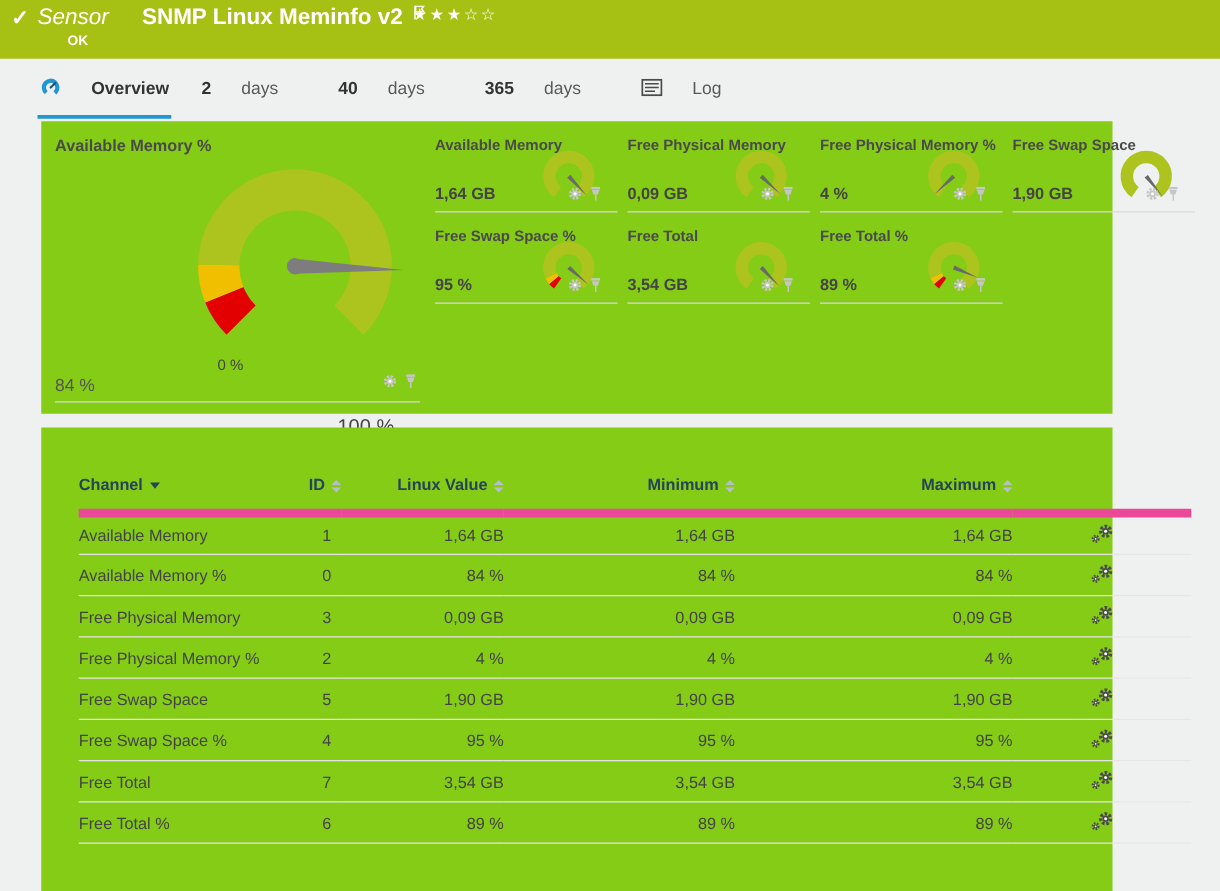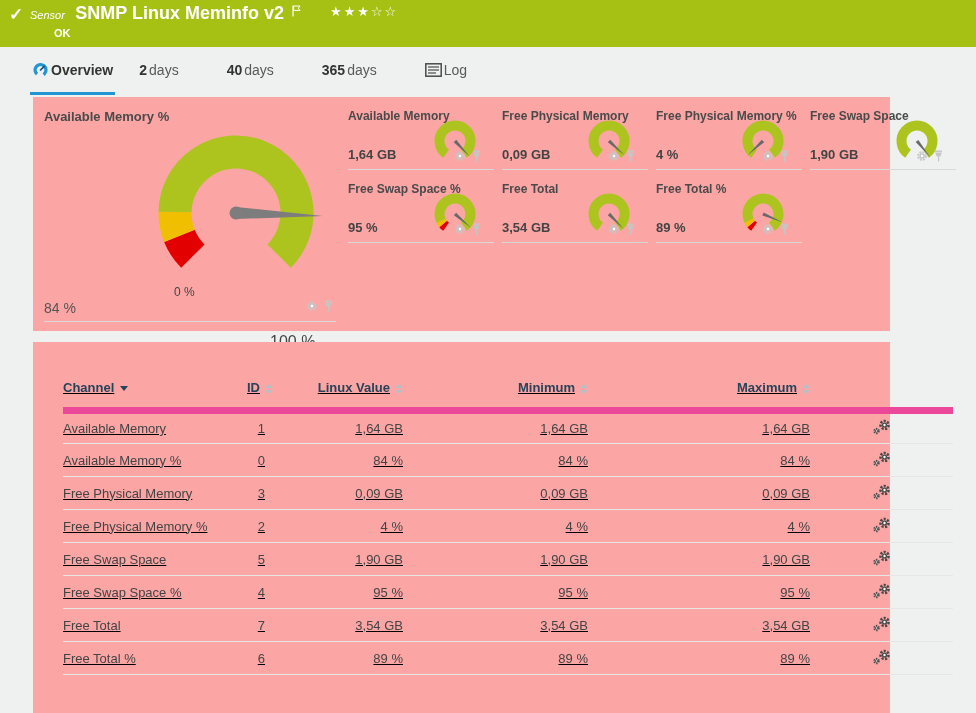--- a/index.html
+++ b/index.html
@@ -11,35 +11,35 @@
     --table-header-text:#26435a;
   }
   *{margin:0;padding:0;box-sizing:border-box;}
   html,body{width:976px;height:713px;overflow:hidden;}
   body{background:#eff0f0;font-family:"Liberation Sans",sans-serif;position:relative;}
 
   
   .top-header{position:absolute;left:0;top:0;width:976px;height:47px;background:var(--ok-green);color:#fff;}
   .hdr-check{position:absolute;left:9px;top:4px;font-size:17px;font-weight:bold;}
   .hdr-line{position:absolute;left:30px;top:3px;white-space:nowrap;}
-  .hdr-type{font-style:italic;font-size:11px;}
-  .hdr-title{font-size:18px;font-weight:bold;margin-left:6px;}
+  .hdr-type{font-style:italic;font-size:18px;}
+  .hdr-title{font-size:18px;font-weight:bold;margin-left:22px;}
   .hdr-flag{margin-left:4px;vertical-align:top;display:inline-block;}
   .hdr-stars{position:absolute;left:330px;top:4px;font-size:13px;letter-spacing:2px;}
   .hdr-status{position:absolute;left:54px;top:27px;font-size:11px;font-weight:bold;}
 
   
   .tabbar{position:absolute;left:0;top:47px;width:976px;height:48px;display:flex;align-items:stretch;padding-left:30px;}
-  .tab{display:flex;align-items:center;gap:2px;font-size:14px;color:#595959;margin-right:44px;cursor:pointer;border-bottom:3px solid transparent;padding:0 2px;}
+  .tab{display:flex;align-items:center;gap:24px;font-size:14px;color:#595959;margin-right:44px;cursor:pointer;border-bottom:3px solid transparent;padding:0 2px;}
   .tab .num{font-weight:bold;color:#333;}
   .tab.active{border-bottom:3px solid var(--accent-blue);color:#333;font-weight:bold;margin-right:22px;}
   .tab svg{flex:0 0 auto;}
 
   
-  .panel{position:absolute;left:33px;width:857px;background:#fca5a5;text-decoration:underline;}
+  .panel{position:absolute;left:33px;width:857px;background:#84cc16;}
   .panel-gauges{top:97px;height:234px;}
   .panel-table{top:342px;height:371px;}
 
   
   .big-gauge-block{position:absolute;left:11px;top:10px;width:292px;height:215px;border-bottom:1px solid #d9d9d9;}
   .big-gauge-label{position:absolute;left:0;top:2px;font-size:13px;font-weight:bold;color:#4a4a4a;}
   .big-gauge-svg{position:absolute;left:86px;top:10px;width:212px;height:182px;}
   .big-scale-min{position:absolute;left:130px;top:178px;font-size:12px;color:#444;}
   .big-scale-max{position:absolute;left:226px;top:178px;font-size:16px;color:#444;margin-top:48px;}
   .big-gauge-value{position:absolute;left:0;bottom:5px;font-size:14px;color:#555;}

